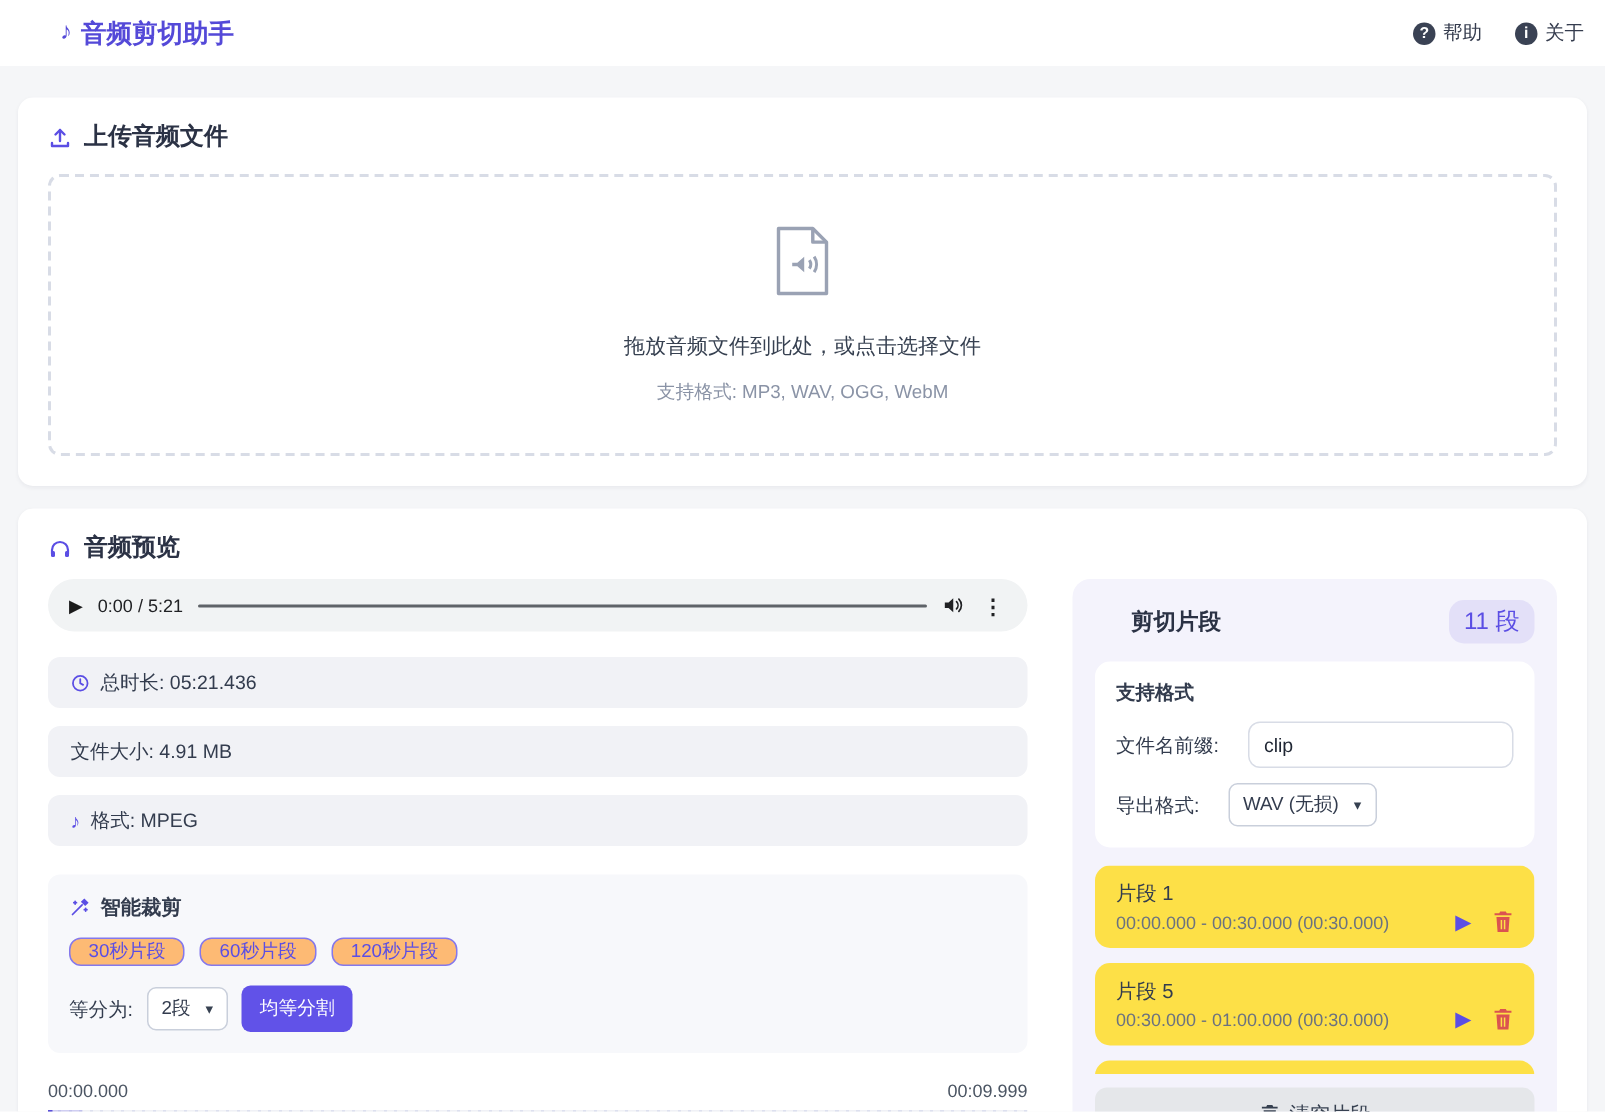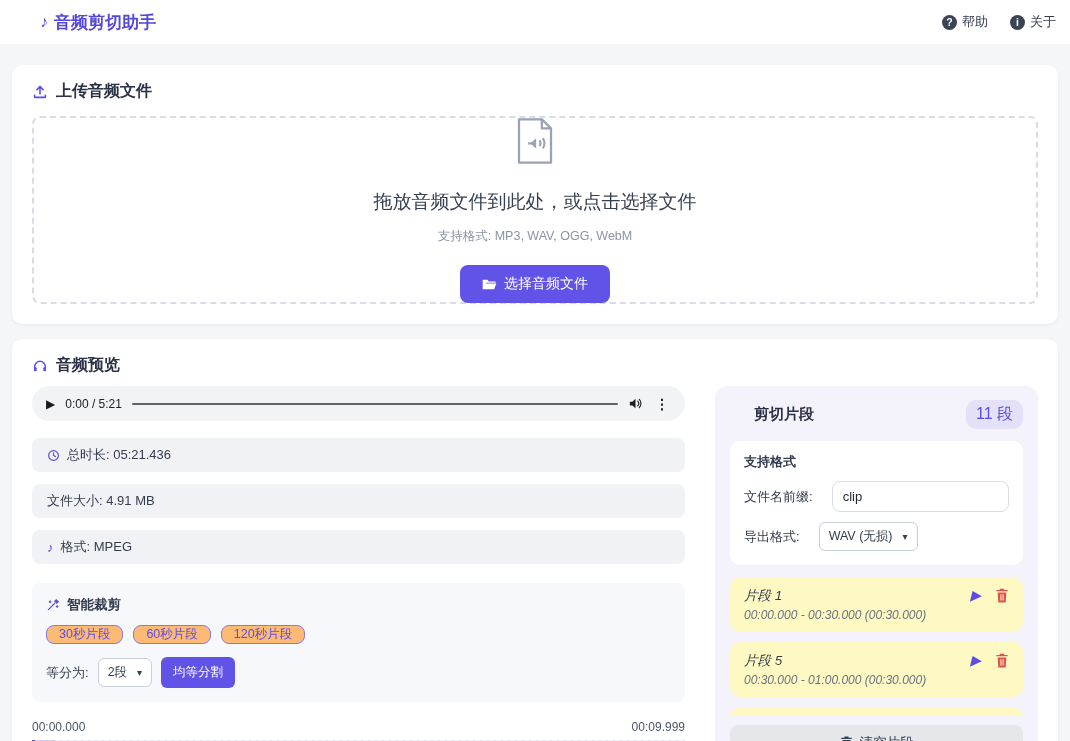--- a/index.html
+++ b/index.html
@@ -40,21 +40,21 @@
     display: flex; align-items: center; gap: 8px;
   }
   .icon-purple { color: #5b4ee4; }
   
   .dropzone {
     margin-top: 14px; border: 2px dashed #d8dce6; border-radius: 8px;
     height: 188px; display: flex; flex-direction: column;
     align-items: center; justify-content: center; text-align: center;
     cursor: pointer;
   }
-  .dz-text { font-size: 19px; color: #374151; margin-top: 24px; }
+  .dz-text { font-size: 14px; color: #374151; margin-top: 24px; }
   .dz-sub  { font-size: 12.5px; color: #8a93a6; margin-top: 13px; }
   .btn {
     border: none; border-radius: 8px; cursor: pointer;
     display: inline-flex; align-items: center; justify-content: center; gap: 7px;
     font-family: inherit;
   }
   .btn-primary { background: #6152e8; color: #fff; }
   .dz-btn { margin-top: 20px; padding: 10px 22px; font-size: 14px; }
   
   .preview-body { display: flex; gap: 30px; margin-top: 10px; align-items: flex-start; }
@@ -136,23 +136,23 @@
   .ec-title { font-size: 13px; font-weight: bold; color: #333c4e; }
   .ec-row { display: flex; align-items: center; gap: 19px; margin-top: 10px; }
   .ec-label { font-size: 13px; color: #333c4e; white-space: nowrap; }
   .ec-input {
     flex: 1; min-width: 0; border: 1px solid #d8dce6; border-radius: 8px;
     padding: 7px 10px; font-size: 13px; color: #1f2633; font-family: inherit;
   }
   .seg-list { margin-top: 12px; height: 139px; overflow: hidden;
     display: flex; flex-direction: column; gap: 10px; }
   .seg-card {
-    background: #fef9c3; border-radius: 10px; padding: 10px 14px;
-    display: flex; align-items: flex-start; justify-content: space-between;
-    flex: 0 0 auto; min-height: 52px; font-style: italic;
+    background: #fde047; border-radius: 10px; padding: 10px 14px;
+    display: flex; align-items: flex-end; justify-content: space-between;
+    flex: 0 0 auto; min-height: 52px;
   }
   .seg-name { font-size: 13.5px; color: #333c4e; }
   .seg-range { font-size: 12px; color: #6b7280; margin-top: 3px; }
   .seg-actions { display: flex; align-items: center; gap: 14px; }
   .seg-play { color: #5b4ee4; font-size: 14px; cursor: pointer; }
   .seg-trash { color: #db5350; cursor: pointer; display: inline-flex; }
   .panel-footer { margin-top: 9px; }
   .btn-clear { width: 100%; background: #e5e7ea; color: #374151;
     padding: 9px 0; font-size: 13.5px; }
   svg { display: block; }
@@ -195,29 +195,20 @@
         <svg width="44" height="48" viewBox="0 0 36 42" fill="none" stroke="#9aa2b4" stroke-width="2" stroke-linejoin="round">
           <path d="M4 2h20l8 8v30H4z"></path>
           <path d="M24 2v8h8"></path>
           <path d="M12 22h3l4-3.5v9L15 24h-3z" fill="#9aa2b4" stroke="none"></path>
           <path d="M22 20.5a4.4 4.4 0 0 1 0 5" stroke-width="1.8"></path>
           <path d="M24.8 18.5a8 8 0 0 1 0 9" stroke-width="1.8"></path>
         </svg>
       </span>
       <div class="dz-text">拖放音频文件到此处，或点击选择文件</div>
       <div class="dz-sub">支持格式: MP3, WAV, OGG, WebM</div>
-      <button class="btn btn-primary dz-btn">
-        <span>
-          <svg width="15" height="13" viewBox="0 0 22 18" fill="#ffffff">
-            <path d="M1 2h7l2 2.5h10v2H6L3 15H1z"></path>
-              <path d="M3.5 7.5H21L17.8 16H.8z"></path>
-          </svg>
-        </span>
-        <span>选择音频文件</span>
-      </button>
     </div>
   </section>
 
   <section class="card">
     <h2 class="section-title">
       <span class="icon-purple">
         <svg width="16" height="16" viewBox="0 0 24 24" fill="none" stroke="currentColor" stroke-width="2.2" stroke-linecap="round">
           <path d="M4 17v-4a8 8 0 0 1 16 0v4"></path>
           <rect x="3" y="14" width="4" height="6" rx="1.5" fill="currentColor" stroke="none"></rect>
           <rect x="17" y="14" width="4" height="6" rx="1.5" fill="currentColor" stroke="none"></rect>

